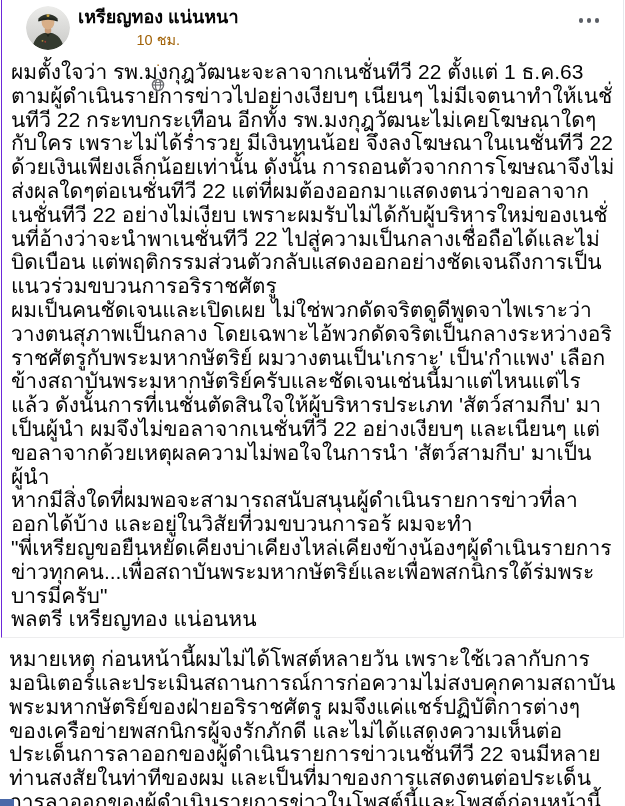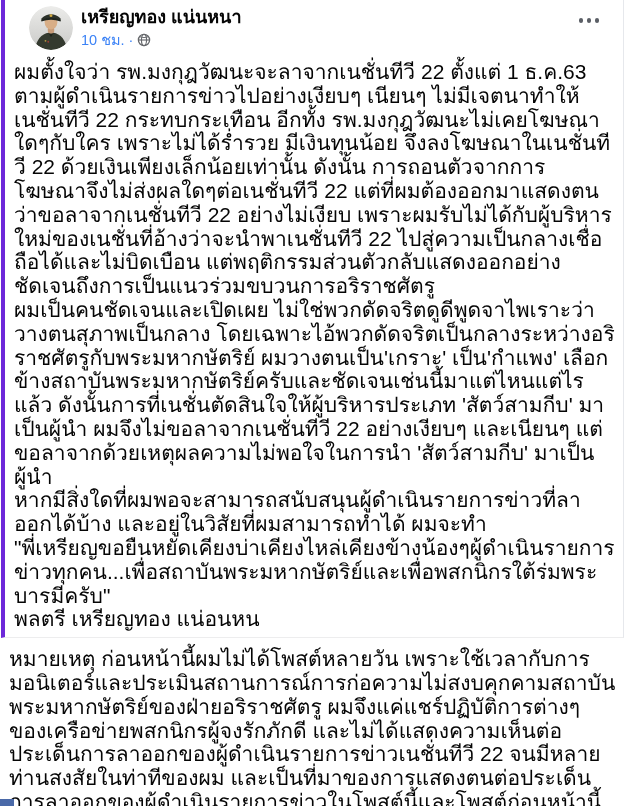--- a/index.html
+++ b/index.html
@@ -9,21 +9,21 @@
     background: #ffffff;
     font-family: "Liberation Sans", "DejaVu Sans", sans-serif;
   }
   .page { position: relative; width: 625px; height: 806px; background: #ffffff; }
 
   
   .card {
     position: relative;
     width: 623px;
     margin-left: 1px;
-    border-left: 4px solid #6d28d9;
+    border-left: 1px solid #6d28d9;
     border-right: 1px solid #e6e8ec;
     border-bottom: 1px solid #ededee;
     background: #ffffff;
     padding-bottom: 6px;
   }
 
   
   .hdr { position: relative; height: 58px; }
   .avatar {
     position: absolute; left: 24px; top: 6px;
@@ -31,21 +31,21 @@
     overflow: hidden; cursor: pointer;
   }
   .avatar svg { display: block; width: 44px; height: 44px; }
   .hmeta { position: absolute; left: 76px; top: 5px; }
   .author {
     font-size: 18px; font-weight: bold; color: #050505;
     line-height: 24px; cursor: pointer;
   }
   .sub {
     display: flex; align-items: center; gap: 4px;
-    font-size: 14.5px; color: #3b82f6; line-height: 20px; margin-top: 1px;
+    font-size: 14.5px; color: #a16207; line-height: 20px; margin-top: 1px; flex-direction: column;
   }
   .sub .ts { cursor: pointer; }
   .globe { display: inline-flex; align-items: center; }
   .menu {
     position: absolute; right: 22px; top: 12px;
     display: flex; gap: 3.5px; padding: 6px 2px;
     cursor: pointer; align-items: center;
   }
   .menu .d {
     width: 4.5px; height: 4.5px; border-radius: 50%;
@@ -127,21 +127,21 @@
       <div class="menu" title="">
         <span class="d"></span>
         <span class="d"></span>
         <span class="d"></span>
       </div>
     </div>
 
     <div class="body">
       <p>ผมตั้งใจว่า รพ.มงกุฎวัฒนะจะลาจากเนชั่นทีวี 22 ตั้งแต่ 1 ธ.ค.63 ตามผู้ดำเนินรายการข่าวไปอย่างเงียบๆ เนียนๆ ไม่มีเจตนาทำให้เนชั่นทีวี 22 กระทบกระเทือน อีกทั้ง รพ.มงกุฎวัฒนะไม่เคยโฆษณาใดๆกับใคร เพราะไม่ได้ร่ำรวย มีเงินทุนน้อย จึงลงโฆษณาในเนชั่นทีวี 22 ด้วยเงินเพียงเล็กน้อยเท่านั้น ดังนั้น การถอนตัวจากการโฆษณาจึงไม่ส่งผลใดๆต่อเนชั่นทีวี 22 แต่ที่ผมต้องออกมาแสดงตนว่าขอลาจากเนชั่นทีวี 22 อย่างไม่เงียบ เพราะผมรับไม่ได้กับผู้บริหารใหม่ของเนชั่นที่อ้างว่าจะนำพาเนชั่นทีวี 22 ไปสู่ความเป็นกลางเชื่อถือได้และไม่บิดเบือน แต่พฤติกรรมส่วนตัวกลับแสดงออกอย่างชัดเจนถึงการเป็นแนวร่วมขบวนการอริราชศัตรู</p>
       <p>ผมเป็นคนชัดเจนและเปิดเผย ไม่ใช่พวกดัดจริตดูดีพูดจาไพเราะว่าวางตนสุภาพเป็นกลาง โดยเฉพาะไอ้พวกดัดจริตเป็นกลางระหว่างอริราชศัตรูกับพระมหากษัตริย์ ผมวางตนเป็น'เกราะ' เป็น'กำแพง' เลือกข้างสถาบันพระมหากษัตริย์ครับและชัดเจนเช่นนี้มาแต่ไหนแต่ไรแล้ว ดังนั้นการที่เนชั่นตัดสินใจให้ผู้บริหารประเภท 'สัตว์สามกีบ' มาเป็นผู้นำ ผมจึงไม่ขอลาจากเนชั่นทีวี 22 อย่างเงียบๆ และเนียนๆ แต่ขอลาจากด้วยเหตุผลความไม่พอใจในการนำ 'สัตว์สามกีบ' มาเป็นผู้นำ</p>
-      <p>หากมีสิ่งใดที่ผมพอจะสามารถสนับสนุนผู้ดำเนินรายการข่าวที่ลาออกได้บ้าง และอยู่ในวิสัยที่ผมสามารถทำได้ ผมจะทำ</p>
+      <p>หากมีสิ่งใดที่ผมพอจะสามารถสนับสนุนผู้ดำเนินรายการข่าวที่ลาออกได้บ้าง และอยู่ในวิสัยที่วมขบวนการอร้ ผมจะทำ</p>
       <p>"พี่เหรียญขอยืนหยัดเคียงบ่าเคียงไหล่เคียงข้างน้องๆผู้ดำเนินรายการข่าวทุกคน...เพื่อสถาบันพระมหากษัตริย์และเพื่อพสกนิกรใต้ร่มพระบารมีครับ"</p>
       <p>พลตรี เหรียญทอง แน่อนหน</p>
     </div>
   </div>
 
   <div class="note">
     <p>หมายเหตุ ก่อนหน้านี้ผมไม่ได้โพสต์หลายวัน เพราะใช้เวลากับการมอนิเตอร์และประเมินสถานการณ์การก่อความไม่สงบคุกคามสถาบันพระมหากษัตริย์ของฝ่ายอริราชศัตรู ผมจึงแค่แชร์ปฏิบัติการต่างๆของเครือข่ายพสกนิกรผู้จงรักภักดี และไม่ได้แสดงความเห็นต่อประเด็นการลาออกของผู้ดำเนินรายการข่าวเนชั่นทีวี 22 จนมีหลายท่านสงสัยในท่าทีของผม และเป็นที่มาของการแสดงตนต่อประเด็นการลาออกของผู้ดำเนินรายการข่าวในโพสต์นี้และโพสต์ก่อนหน้านี้ครับ</p>
   </div>
 
   <div class="frag"></div>

